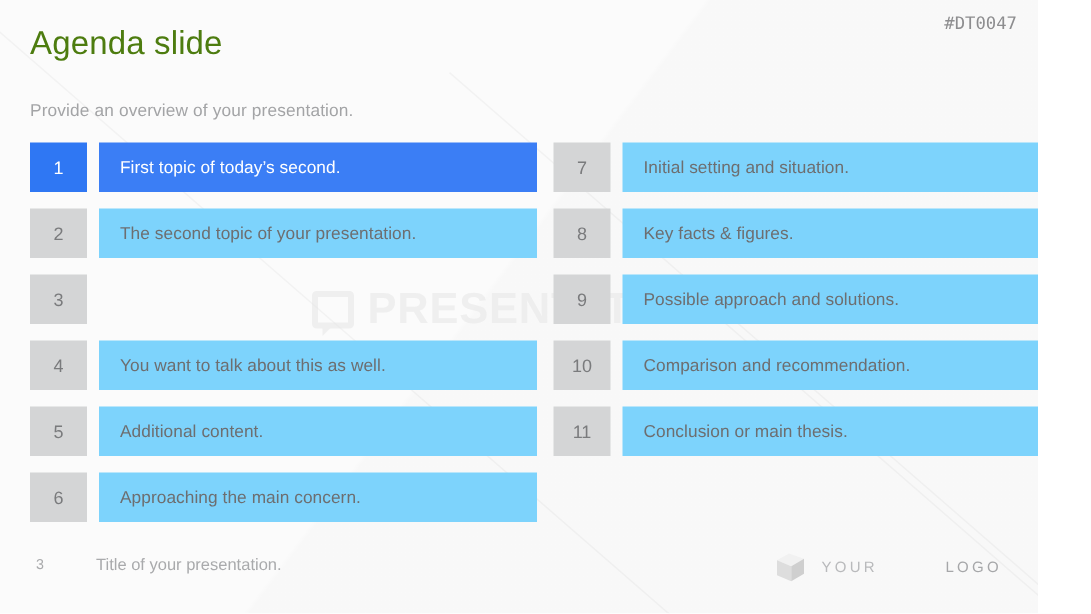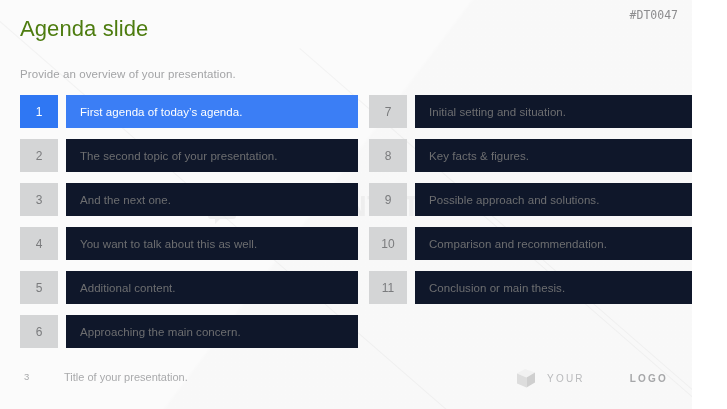--- a/index.html
+++ b/index.html
@@ -136,21 +136,21 @@
     background: #d4d5d6;
     color: #7a7b7d;
     display: flex;
     align-items: center;
     justify-content: center;
     font-size: 12px;
     font-weight: 400;
   }
   .txt {
     flex: 1 1 auto;
-    background: #0f172a;
+    background: #7dd3fc;
     color: #6d6e70;
     display: flex;
     align-items: center;
     padding-left: 14px;
     font-size: 11.5px;
     font-weight: 400;
     letter-spacing: 0.05px;
   }
   .item.active .num {
     background: #2f77f3;
@@ -197,21 +197,21 @@
     height: 24px;
     position: relative;
   }
   .logo-text {
     font-size: 10px;
     color: #b9babc;
     letter-spacing: 2.2px;
   }
   .logo-text .lg {
     color: #a6a7a9;
-    font-weight: bold;
+    font-weight: normal;
     padding-left: 40px;
   }
 </style>
 </head>
 <body>
 
 <div class="slide">
 
   <div class="bg-wash"></div>
   <div class="diag diag-a"></div>
@@ -224,37 +224,36 @@
   <div class="subtitle">Provide an overview of your presentation.</div>
 
   <div class="watermark">
     <div class="wm-bubble"></div>
     <div class="wm-text">PRESENTATIONLOAD</div>
   </div>
 
   <div class="agenda" id="agenda-grid">
       <div class="item active">
         <div class="num">1</div>
-        <div class="txt">First agenda of today’s agenda.</div>
+        <div class="txt">First topic of today’s second.</div>
       </div>
       <div class="item">
         <div class="num">7</div>
         <div class="txt">Initial setting and situation.</div>
       </div>
       <div class="item">
         <div class="num">2</div>
         <div class="txt">The second topic of your presentation.</div>
       </div>
       <div class="item">
         <div class="num">8</div>
         <div class="txt">Key facts &amp; figures.</div>
       </div>
       <div class="item">
         <div class="num">3</div>
-        <div class="txt">And the next one.</div>
       </div>
       <div class="item">
         <div class="num">9</div>
         <div class="txt">Possible approach and solutions.</div>
       </div>
       <div class="item">
         <div class="num">4</div>
         <div class="txt">You want to talk about this as well.</div>
       </div>
       <div class="item">

